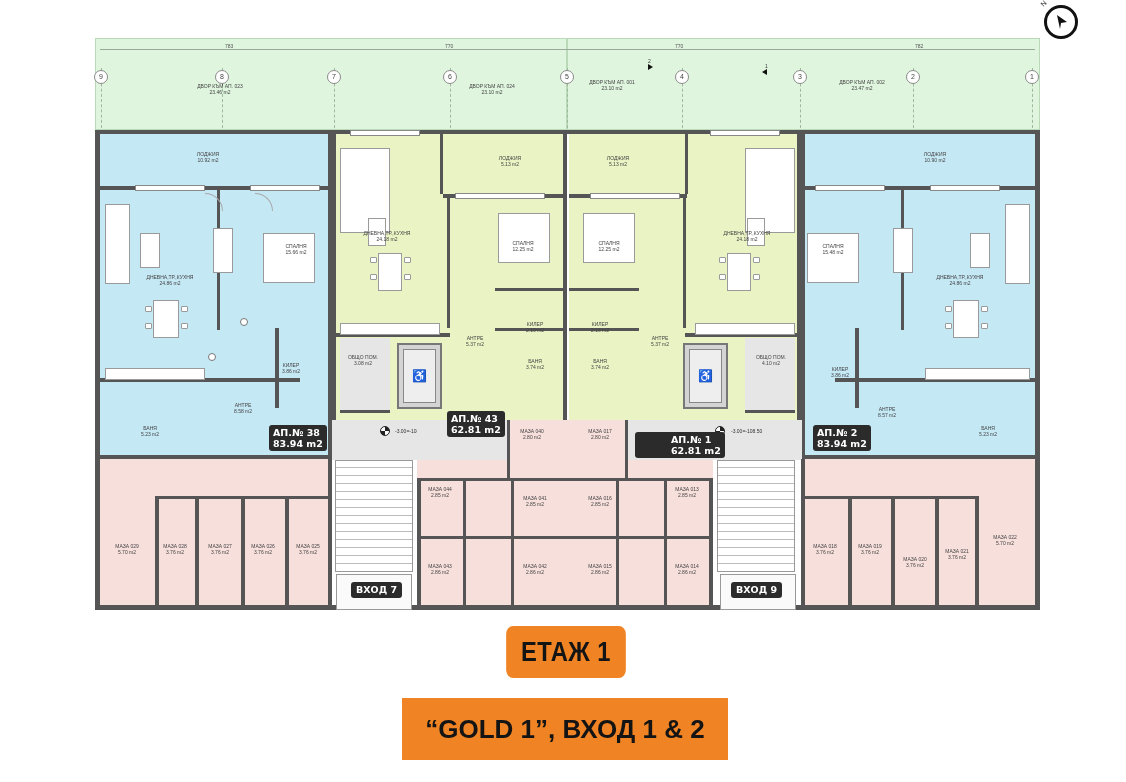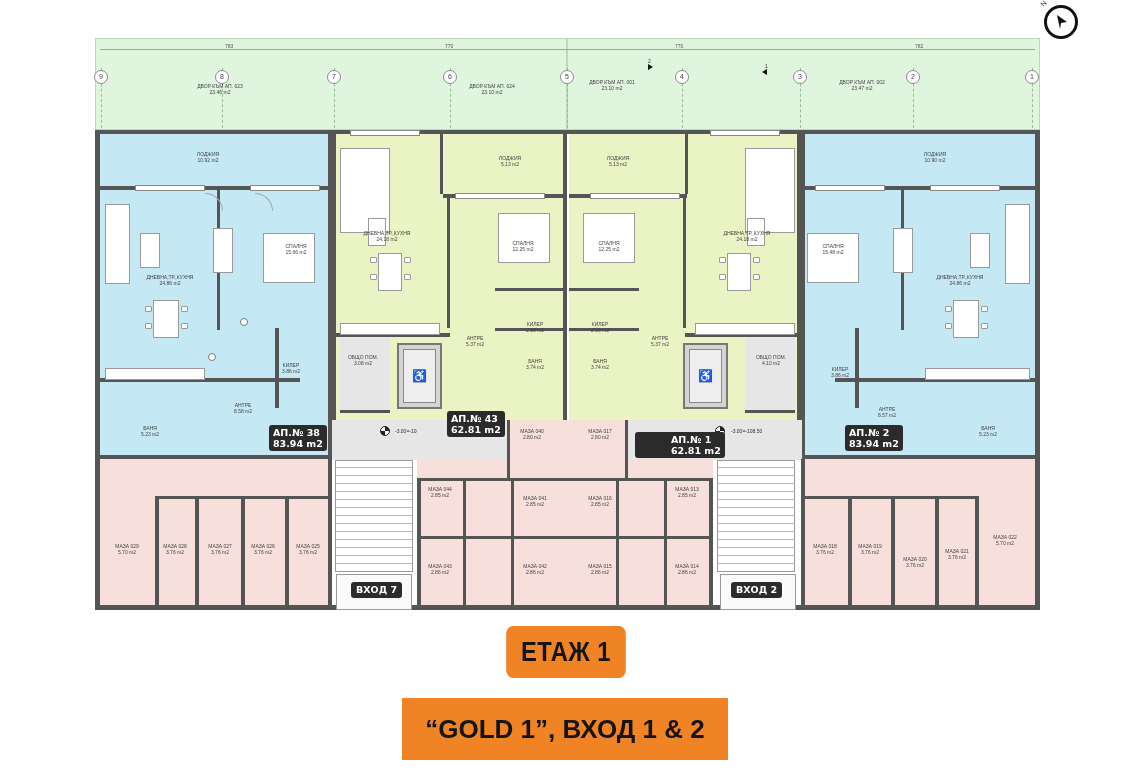--- a/index.html
+++ b/index.html
@@ -460,25 +460,25 @@
       <div>83.94 m2</div>
     </div>
   <div class="apt-tag" style="left:352px;top:373px;">
       <div>АП.№ 43</div>
       <div>62.81 m2</div>
     </div>
   <div class="apt-tag" style="left:540px;top:394px;padding-left:36px;">
       <div>АП.№ 1</div>
       <div>62.81 m2</div>
     </div>
-  <div class="apt-tag" style="left:750px;top:387px;">
+  <div class="apt-tag" style="left:718px;top:387px;">
       <div>АП.№ 2</div>
       <div>83.94 m2</div>
     </div>
 
   <div class="room white" style="left:241px;top:536px;width:76px;height:36px;border:1px solid #999;"></div>
   <div class="room white" style="left:625px;top:536px;width:76px;height:36px;border:1px solid #999;"></div>
   <div class="entry-tag" style="left:256px;top:544px;">ВХОД 7</div>
-  <div class="entry-tag" style="left:636px;top:544px;">ВХОД 2</div>
+  <div class="entry-tag" style="left:636px;top:544px;">ВХОД 9</div>
 </div>
 
 <div class="floor-title">ЕТАЖ 1</div>
 <div class="building-title">“GOLD 1”, ВХОД 1 &amp; 2</div>
 
 </body></html>

